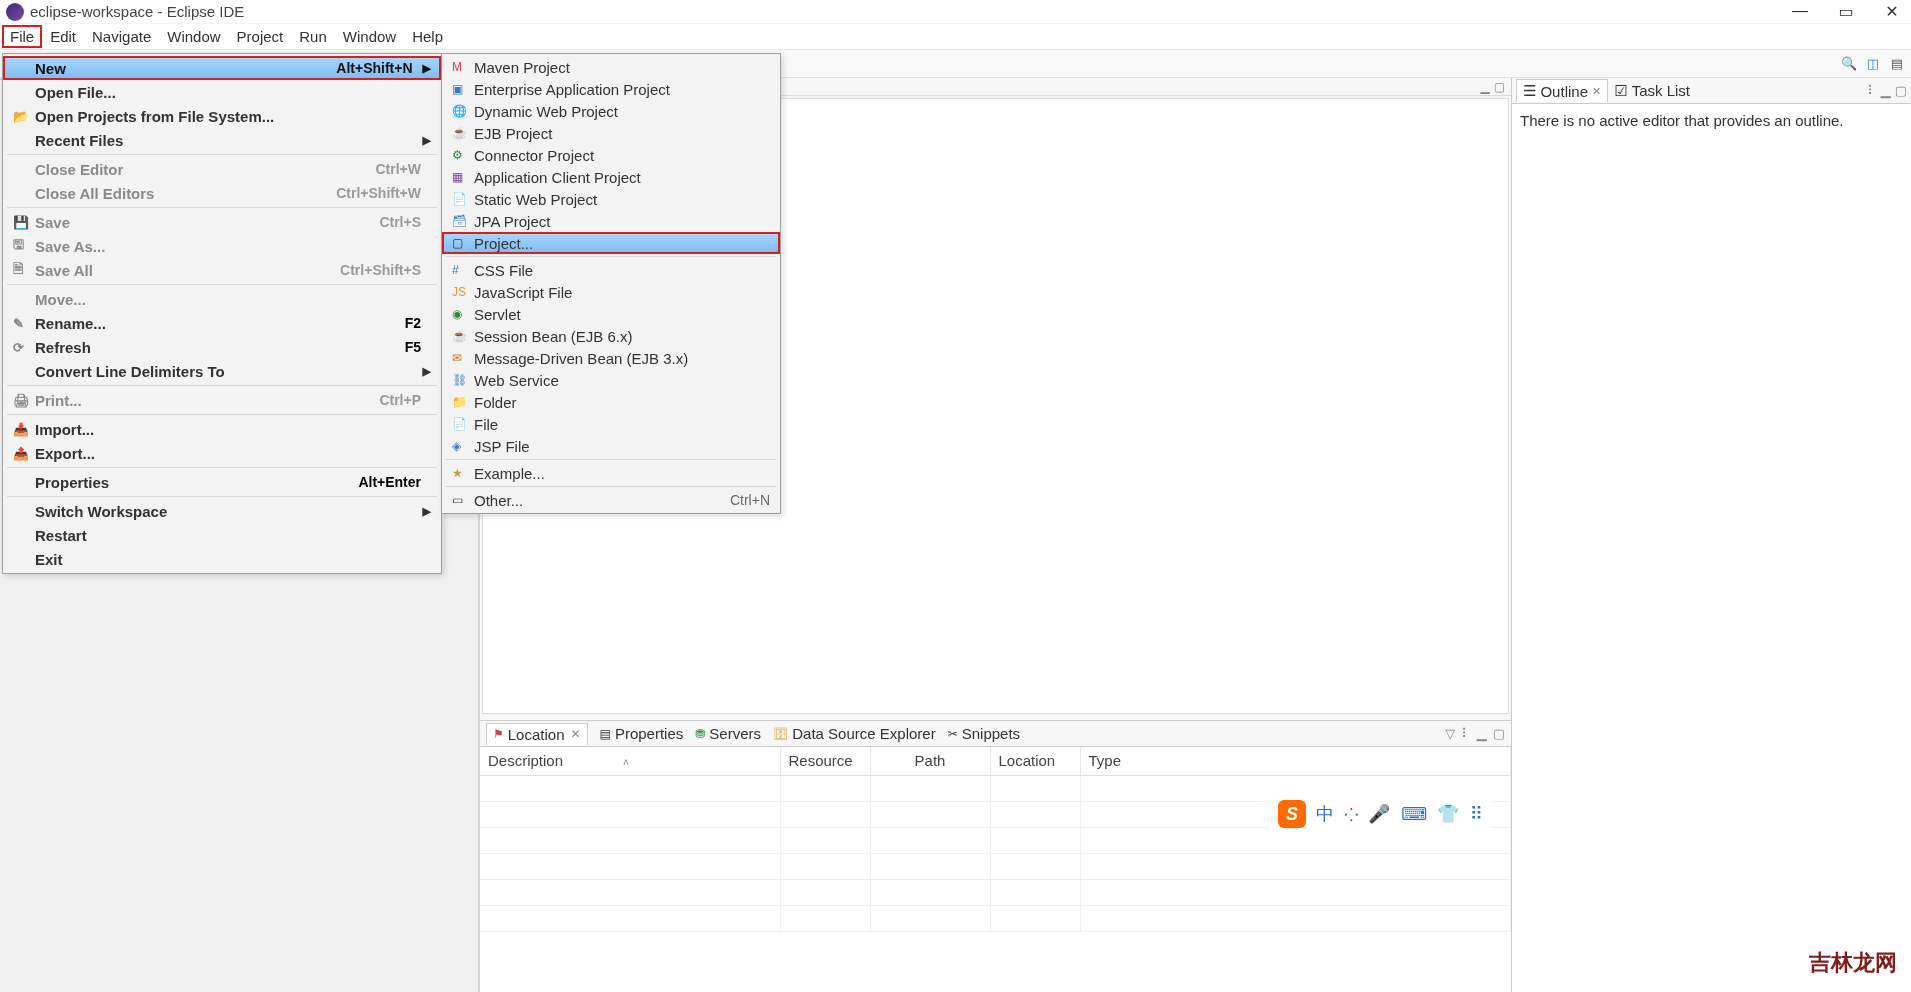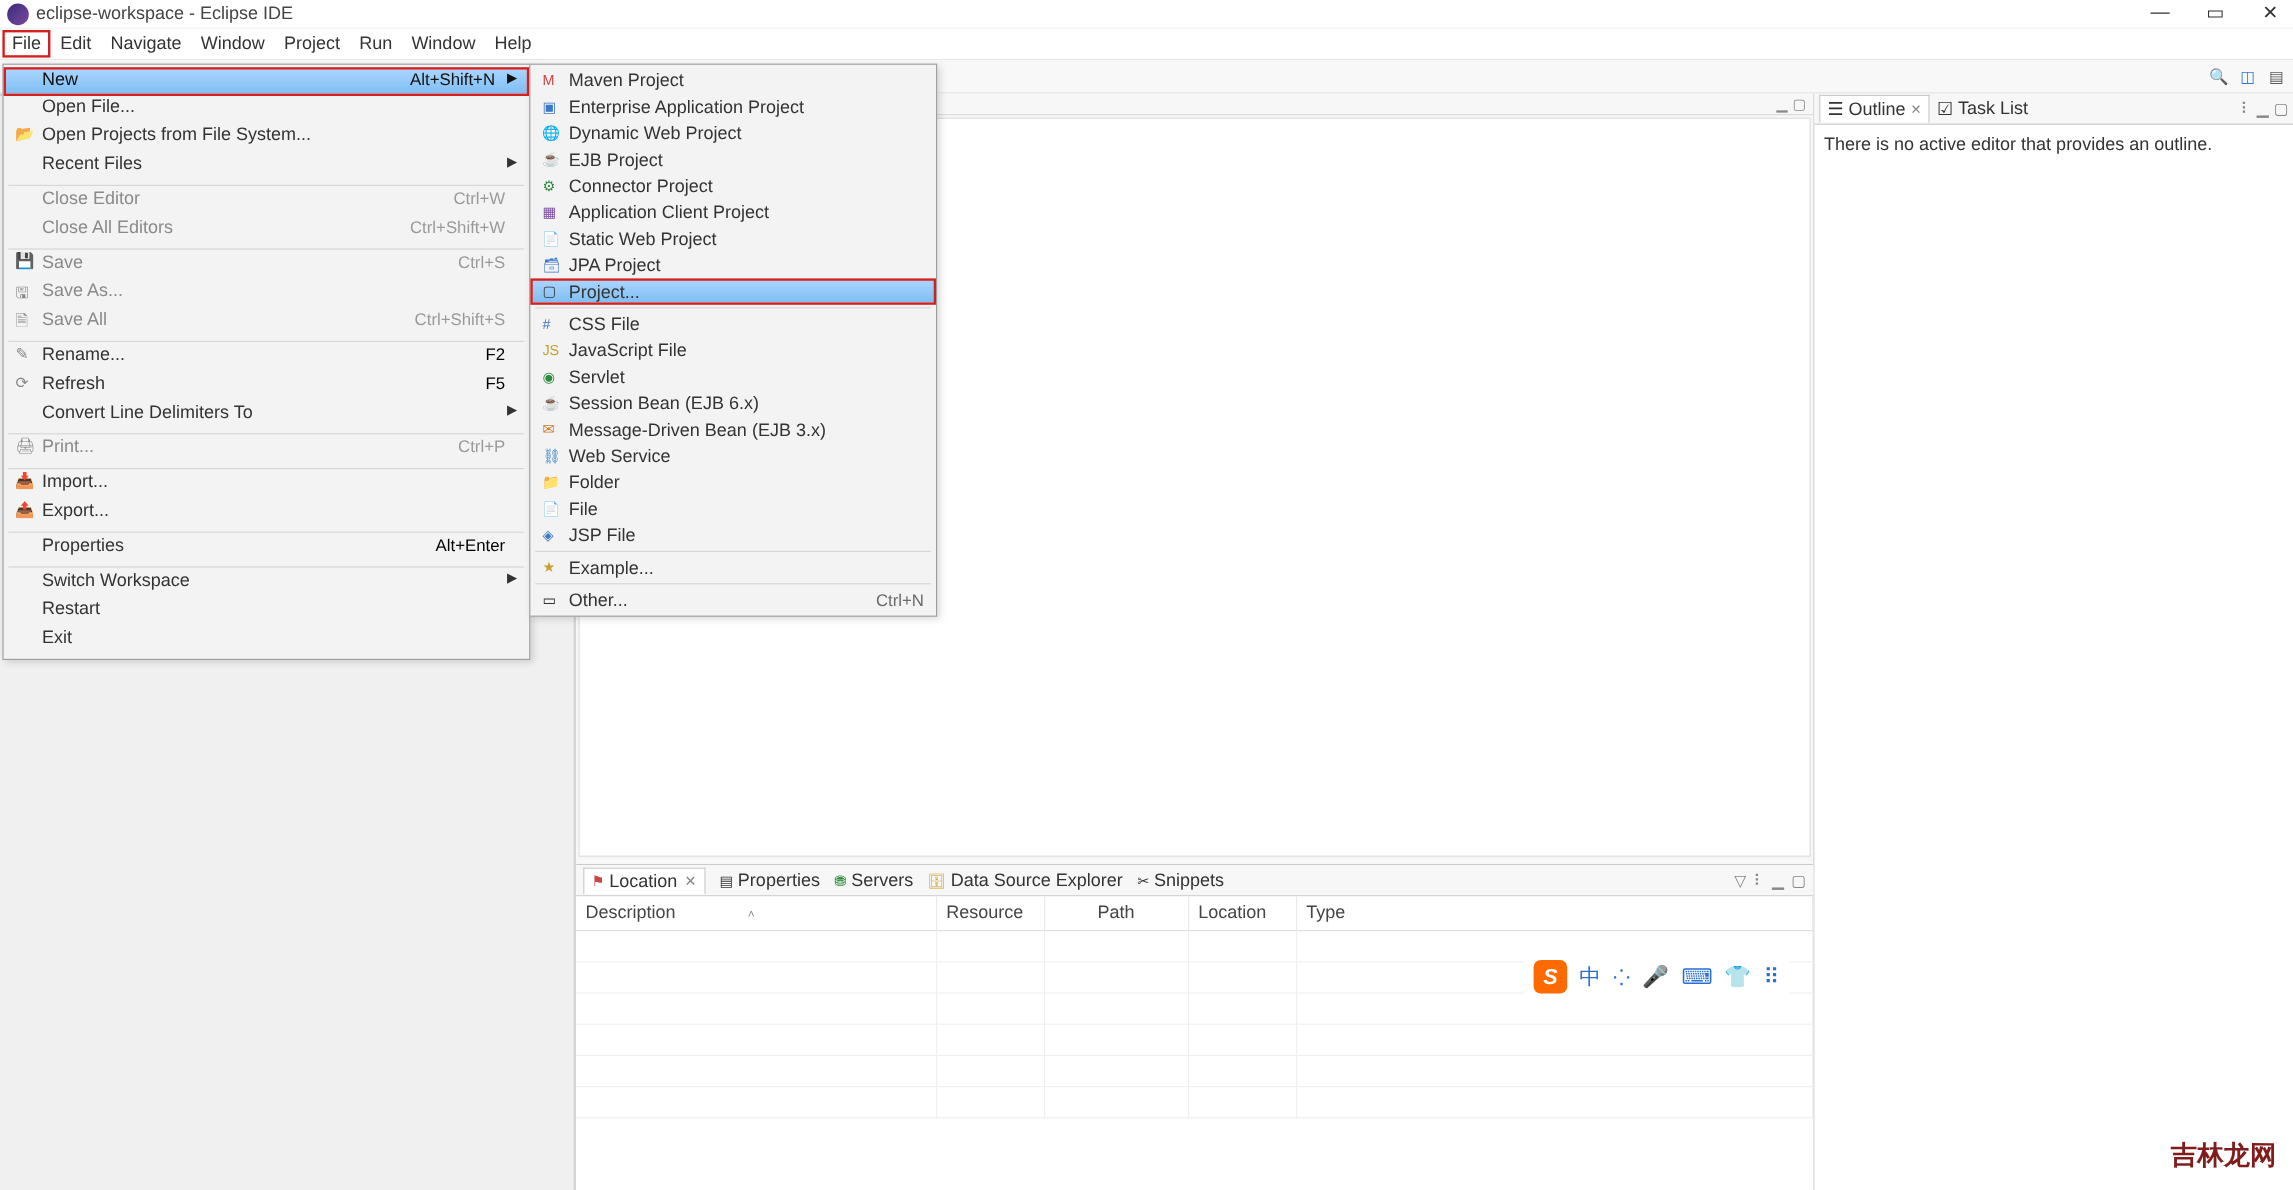--- a/index.html
+++ b/index.html
@@ -18,21 +18,21 @@
 .menubar .menu.active { border: 2px solid #d62020; padding: 1px 6px; }
 
 
 .toolbar { height: 28px; background: #f8f8f8; border-bottom: 1px solid #e0e0e0; display: flex; align-items: center; padding: 0 4px; gap: 2px; }
 .tbtn { width: 20px; height: 20px; display: inline-flex; align-items: center; justify-content: center; font-size: 13px; color: #5a5a5a; cursor: pointer; }
 .tsep { width: 1px; height: 18px; background: #d4d4d4; margin: 0 4px; }
 .toolbar-right { margin-left: auto; display: flex; gap: 4px; align-items:center; }
 
 
 .file-menu { position: absolute; top: 53px; left: 2px; width: 440px; background: #f3f3f3; border: 1px solid #a0a0a0; box-shadow: 2px 2px 6px rgba(0,0,0,.15); z-index: 100; padding: 2px 0; }
-.file-menu .item { height: 24px; display: flex; padding: 0 10px; cursor: pointer; }
+.file-menu .item { height: 24px; display: flex; align-items: center; padding: 0 10px; cursor: pointer; font-weight: bold; }
 .file-menu .item .icon { width: 22px; font-size: 13px; color: #888; }
 .file-menu .item .label { flex: 1; font-size: 15px; color: #333; white-space: nowrap; }
 .file-menu .item.disabled .label { color: #8a8a8a; }
 .file-menu .item .shortcut { font-size: 14px; color: #000000; margin-right: 10px; }
 .file-menu .item.disabled .shortcut { color: #9a9a9a; }
 .file-menu .item .arrow { font-size: 11px; color: #333; }
 .file-menu .sep { height: 1px; background: #d6d6d6; margin: 2px 4px; }
 .file-menu .item.highlighted { background: linear-gradient(#a8d4ff,#7fbef2); color: #111; border: 2px solid #d62020; height: 24px; padding: 0 8px; }
 .file-menu .item.highlighted .label, .file-menu .item.highlighted .shortcut, .file-menu .item.highlighted .arrow { color: #111; }
 
@@ -171,20 +171,24 @@
   <div class="item disabled">
     <span class="icon">🖫</span>
     <span class="label">Save As...</span>
   </div>
   <div class="item disabled">
     <span class="icon">🗎</span>
     <span class="label">Save All</span>
     <span class="shortcut">Ctrl+Shift+S</span>
   </div>
   <div class="sep"></div>
+  <div class="item disabled">
+    <span class="icon"></span>
+    <span class="label">Move...</span>
+  </div>
   <div class="item">
     <span class="icon ic-blue">✎</span>
     <span class="label">Rename...</span>
     <span class="shortcut">F2</span>
   </div>
   <div class="item">
     <span class="icon ic-gold">⟳</span>
     <span class="label">Refresh</span>
     <span class="shortcut">F5</span>
   </div>

